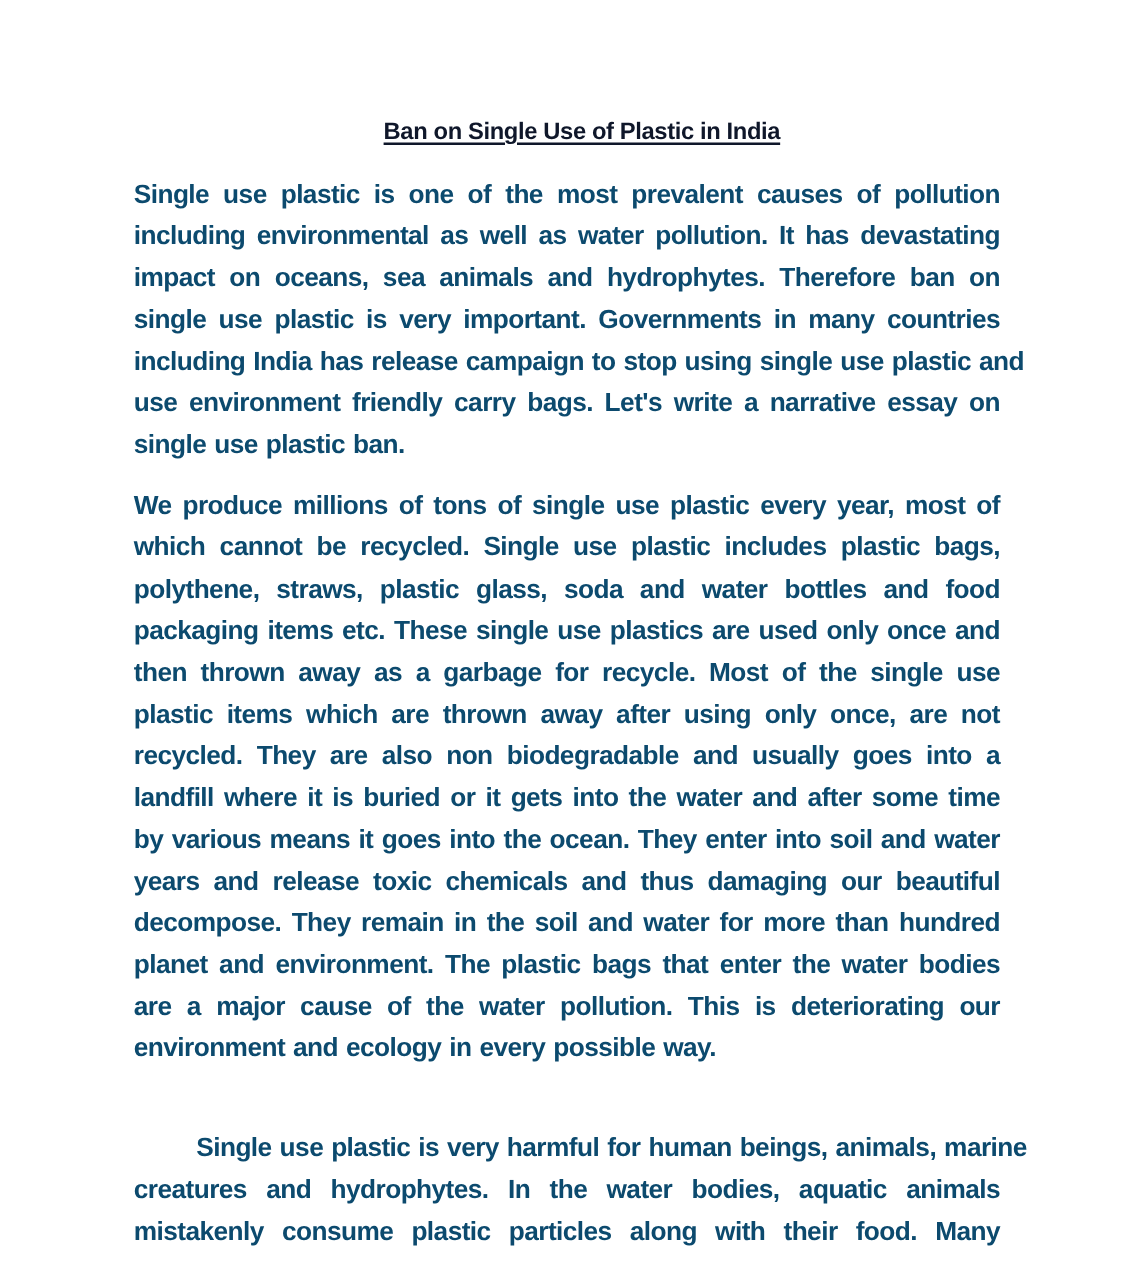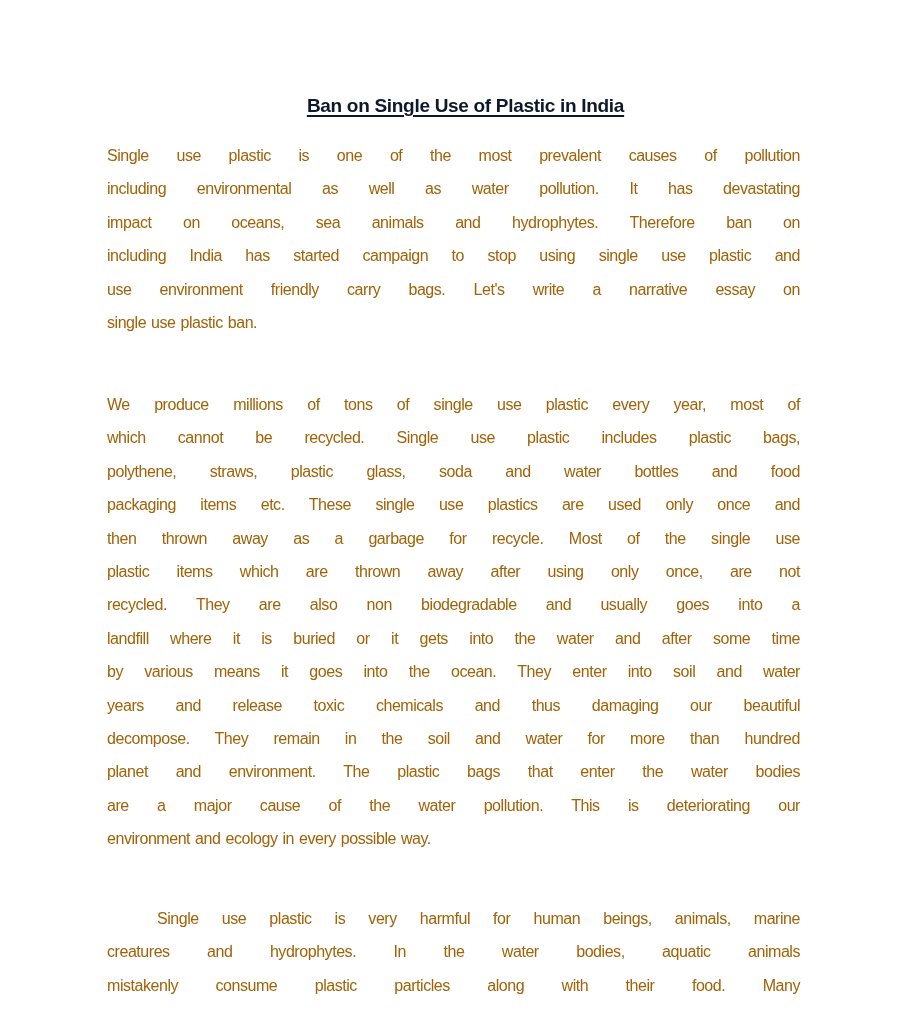--- a/index.html
+++ b/index.html
@@ -11,41 +11,42 @@
     font-family: "Liberation Sans", sans-serif;
     font-weight: bold; font-size: 19px; color: #0f172a;
     letter-spacing: -0.3px;
     margin-left: 12px;
   }
   .title span { text-decoration: underline; text-underline-offset: 3px; text-decoration-thickness: 1.5px; }
   .para { position: absolute; left: 107px; width: 693px; }
   .line {
     display: block; height: 33.4px; line-height: 33.4px;
     font-family: "Liberation Sans", sans-serif;
-    font-size: 16px; color: #a16207;
+    font-size: 21px; color: #0c4a6e;
     text-align: justify; text-align-last: justify;
-    white-space: nowrap; letter-spacing: -0.45px; word-spacing: 1px;
+    white-space: nowrap; letter-spacing: -0.45px; word-spacing: 1px; font-weight: bold;
   }
   .line.last { text-align-last: left; }
   .line.indent { padding-left: 6px; margin-left: 44px; }
   #p1 { top: 139px; }
   #p2 { top: 388px; }
   #p3 { top: 902px; }
 </style>
 </head>
 <body>
 
 <div class="page">
   <div class="title"><span>Ban on Single Use of Plastic in India</span></div>
 
   <div class="para" id="p1">
       <span class="line">Single use plastic is one of the most prevalent causes of pollution</span>
       <span class="line">including environmental as well as water pollution. It has devastating</span>
       <span class="line">impact on oceans, sea animals and hydrophytes. Therefore ban on</span>
-      <span class="line">including India has started campaign to stop using single use plastic and</span>
+      <span class="line">single use plastic is very important. Governments in many countries</span>
+      <span class="line">including India has release campaign to stop using single use plastic and</span>
       <span class="line">use environment friendly carry bags. Let's write a narrative essay on</span>
       <span class="line last">single use plastic ban.</span>
     </div>
   <div class="para" id="p2">
       <span class="line">We produce millions of tons of single use plastic every year, most of</span>
       <span class="line">which cannot be recycled. Single use plastic includes plastic bags,</span>
       <span class="line">polythene, straws, plastic glass, soda and water bottles and food</span>
       <span class="line">packaging items etc. These single use plastics are used only once and</span>
       <span class="line">then thrown away as a garbage for recycle. Most of the single use</span>
       <span class="line">plastic items which are thrown away after using only once, are not</span>

